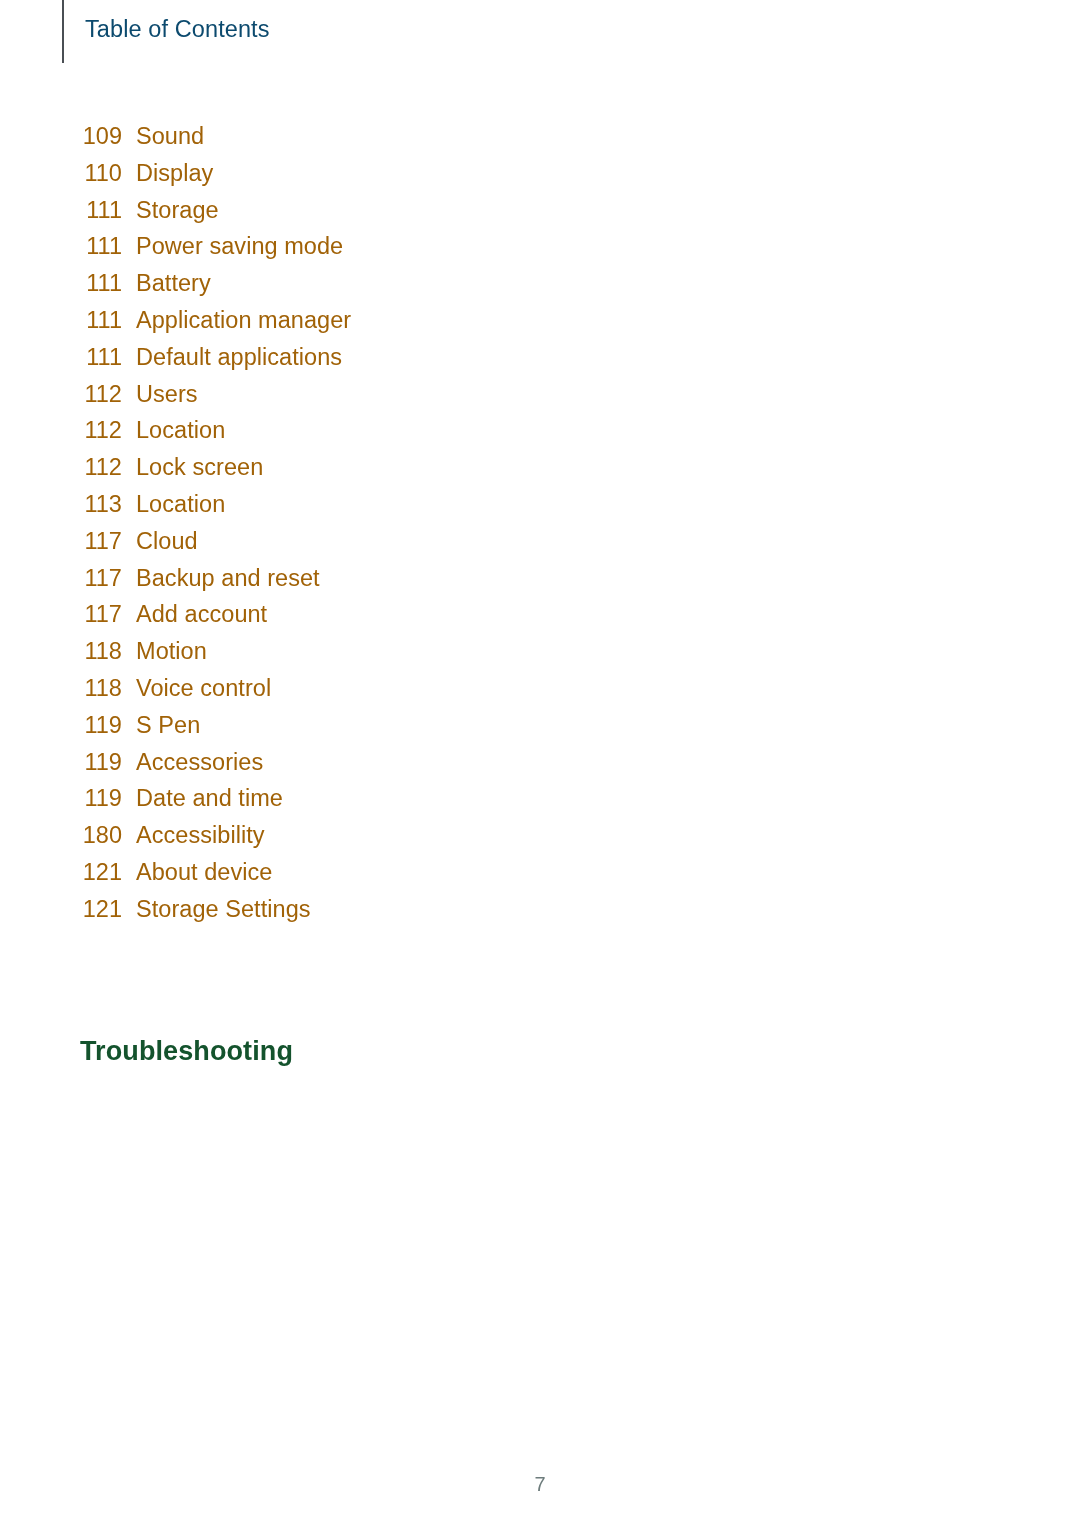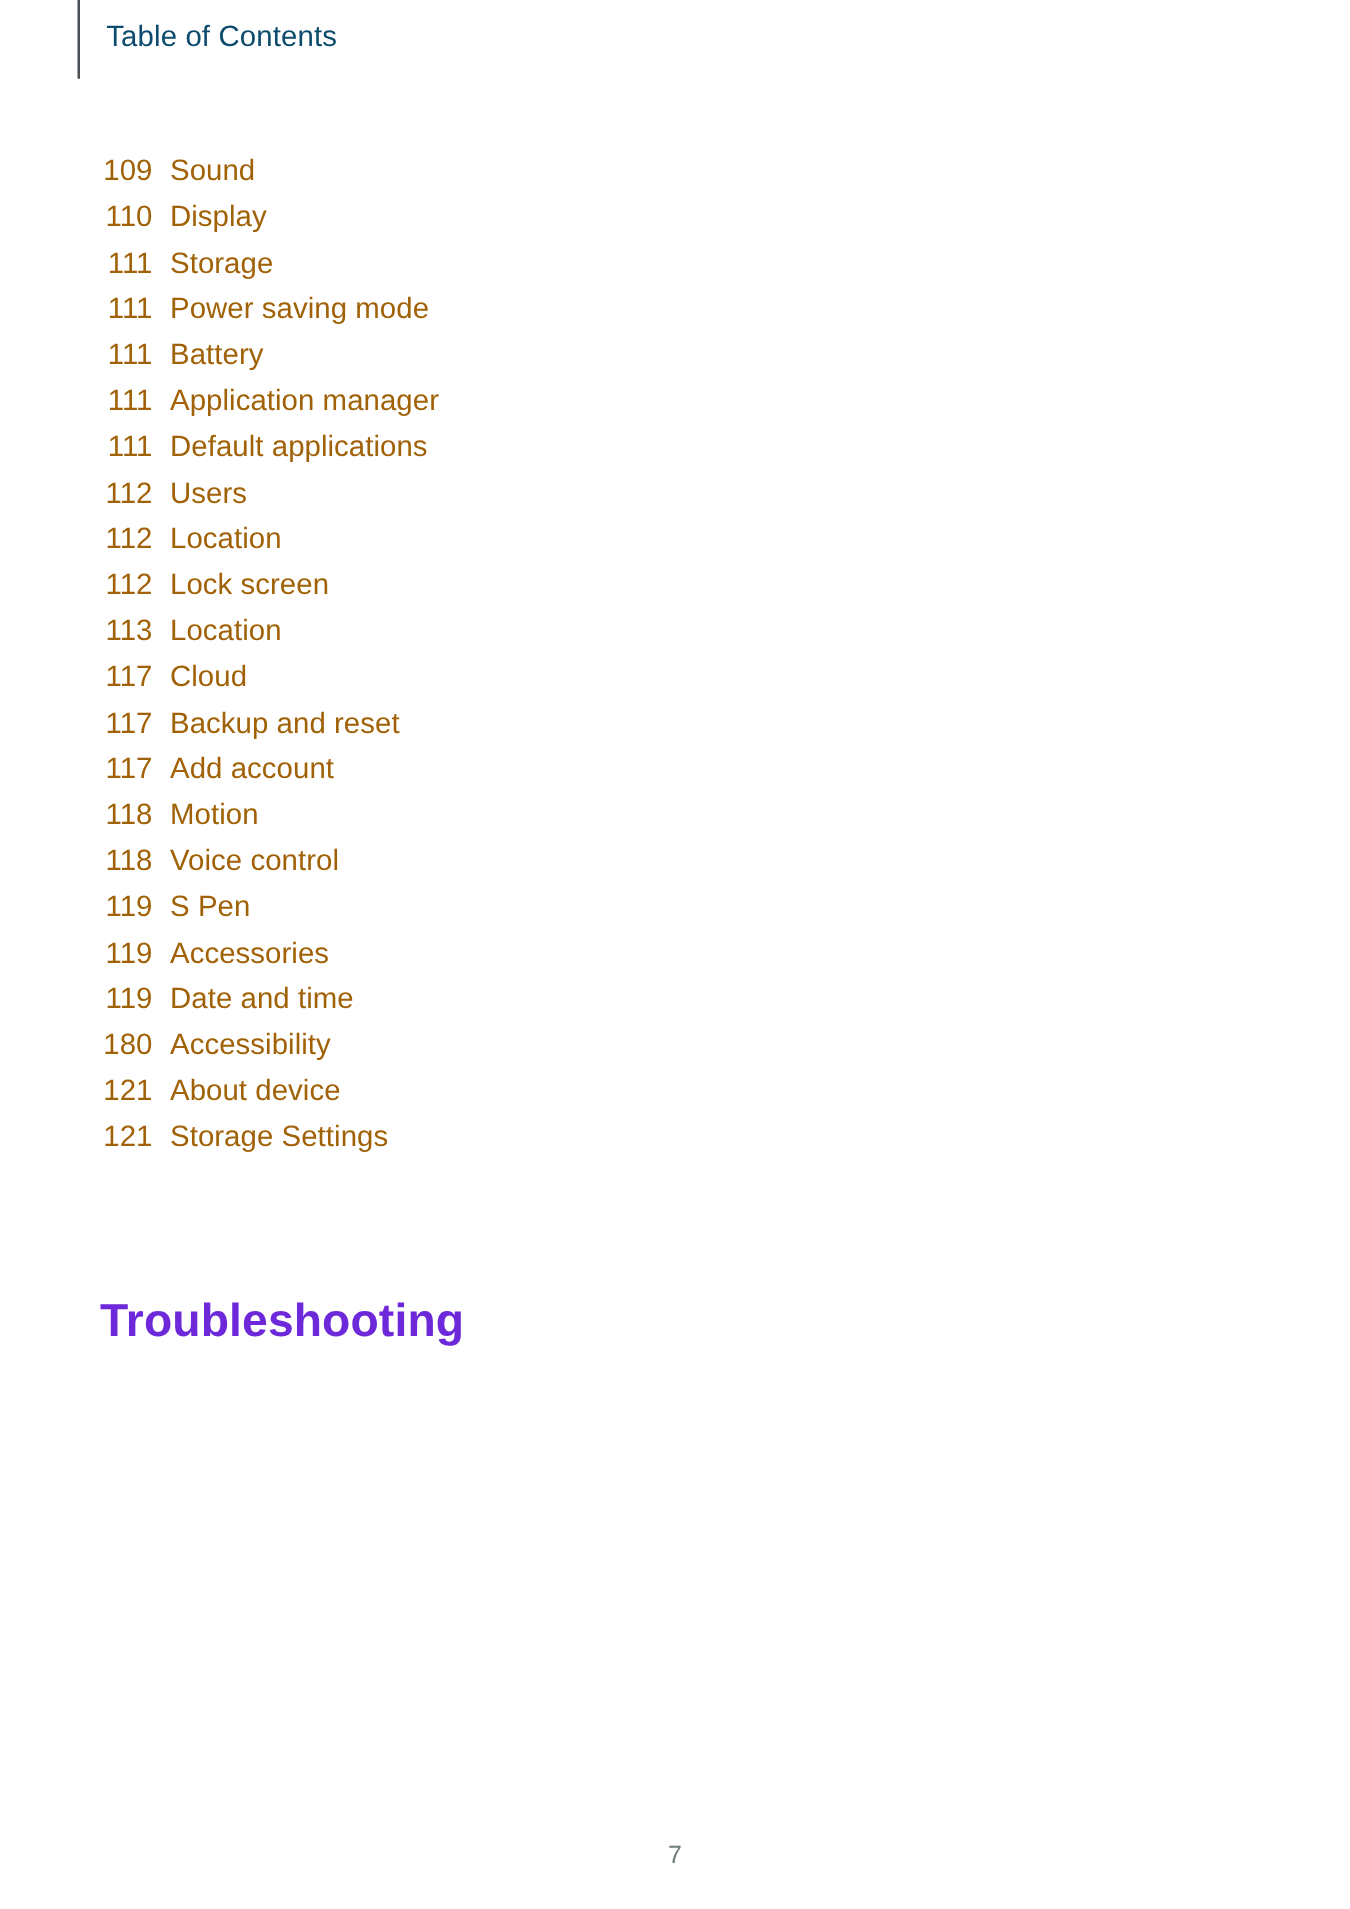--- a/index.html
+++ b/index.html
@@ -69,23 +69,23 @@
   .toc-label {
     margin-left: 14px;
     white-space: nowrap;
   }
 
   
   .chapter-heading {
     position: absolute;
     left: 80px;
     top: 1036px;
-    font-size: 37px;
+    font-size: 27px;
     font-weight: bold;
-    color: #6d28d9;
+    color: #14532d;
     letter-spacing: 0.1px;
     white-space: nowrap;
   }
 
   
   .folio {
     position: absolute;
     left: 0;
     right: 0;
     top: 1473px;

